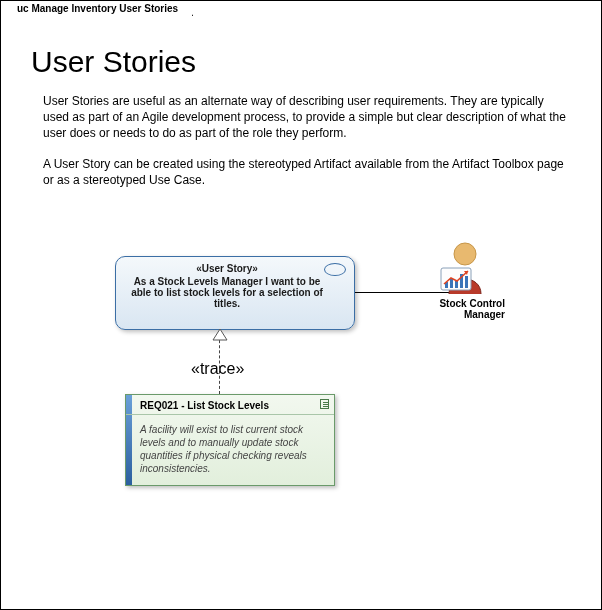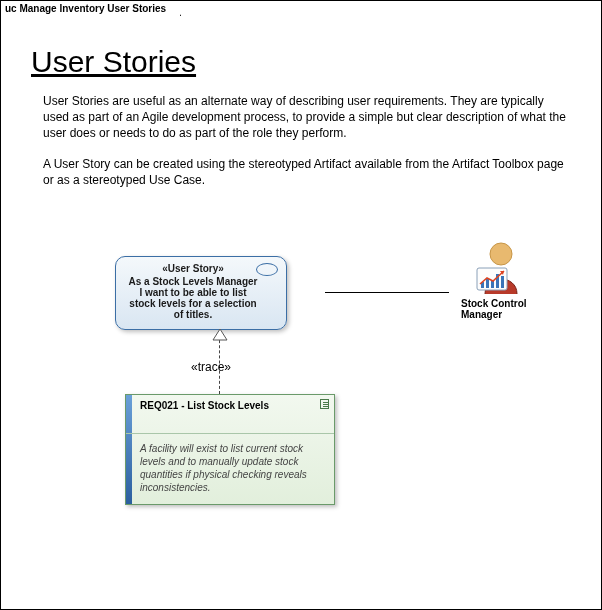--- a/index.html
+++ b/index.html
@@ -18,49 +18,48 @@
   }
   .tab {
     position: absolute;
     top: -1px;
     left: -1px;
     border: 1px solid #000;
     border-bottom: none;
     background: #fff;
     font-size: 10px;
     font-weight: bold;
-    padding: 2px 14px 2px 4px;
+    padding: 2px 14px 2px 16px;
     clip-path: polygon(0 0, calc(100% - 10px) 0, 100% 100%, 0 100%);
     z-index: 5;
   }
   .content {
     padding: 44px 30px 10px 30px;
   }
   .title {
     font-size: 30px;
     font-weight: normal;
     margin: 0 0 14px 0;
-    text-decoration: underline;
   }
   .para {
     font-size: 12px;
     line-height: 1.35;
     margin: 0 0 14px 12px;
   }
   .spacer { height: 36px; }
   .diagram {
     position: relative;
     width: 100%;
     height: 290px;
   }
   .usecase {
     position: absolute;
     left: 84px;
     top: 18px;
-    width: 172px;
+    width: 240px;
     height: 74px;
     border: 1px solid #3b6ea5;
     border-radius: 10px;
     background: linear-gradient(#f4f8fb, #d9e6f2);
     box-shadow: 2px 2px 4px rgba(0,0,0,.25);
     padding: 6px 26px 6px 10px;
     text-align: center;
     font-size: 10px;
     font-weight: bold;
     color: #1a1a1a;
@@ -74,24 +73,24 @@
     top: 6px;
     right: 8px;
     width: 22px;
     height: 13px;
     border: 1px solid #3b6ea5;
     border-radius: 50%;
     background: transparent;
   }
   .actor-wrap {
     position: absolute;
-    left: 430px;
+    left: 394px;
     top: 0px;
     width: 80px;
-    text-align: left;
+    text-align: right;
   }
   .actor-svg {
     width: 60px;
     height: 58px;
     margin: 0 auto;
     display: block;
   }
   .actor-label {
     font-size: 10px;
     font-weight: bold;
@@ -116,42 +115,42 @@
   .trace-arrow-outline {
     position: absolute;
     left: 181px;
     top: 91px;
   }
   .trace-arrow-outline svg { display:block; }
   .trace-label {
     position: absolute;
     left: 160px;
     top: 122px;
-    font-size: 12px;
+    font-size: 16px;
   }
   .req-box {
     position: absolute;
     left: 94px;
     top: 156px;
     width: 210px;
     border: 1px solid #6a9a6a;
     background: linear-gradient(#f2f8ef, #e2efdc);
     box-shadow: 2px 2px 4px rgba(0,0,0,.25);
   }
   .req-box .leftbar {
     position: absolute;
     left: 0; top: 0; bottom: 0;
     width: 6px;
     background: linear-gradient(#6aa0d8, #2b5f9e);
   }
   .req-header {
     position: relative;
     font-size: 10px;
     font-weight: bold;
-    padding: 5px 18px 22px 14px;
+    padding: 5px 18px 3px 14px;
     border-bottom: 1px solid #a9c6a9;
   }
   .req-icon {
     position: absolute;
     right: 5px;
     top: 4px;
     width: 9px; height: 10px;
     border: 1px solid #4a7a4a;
   }
   .req-icon::after {

